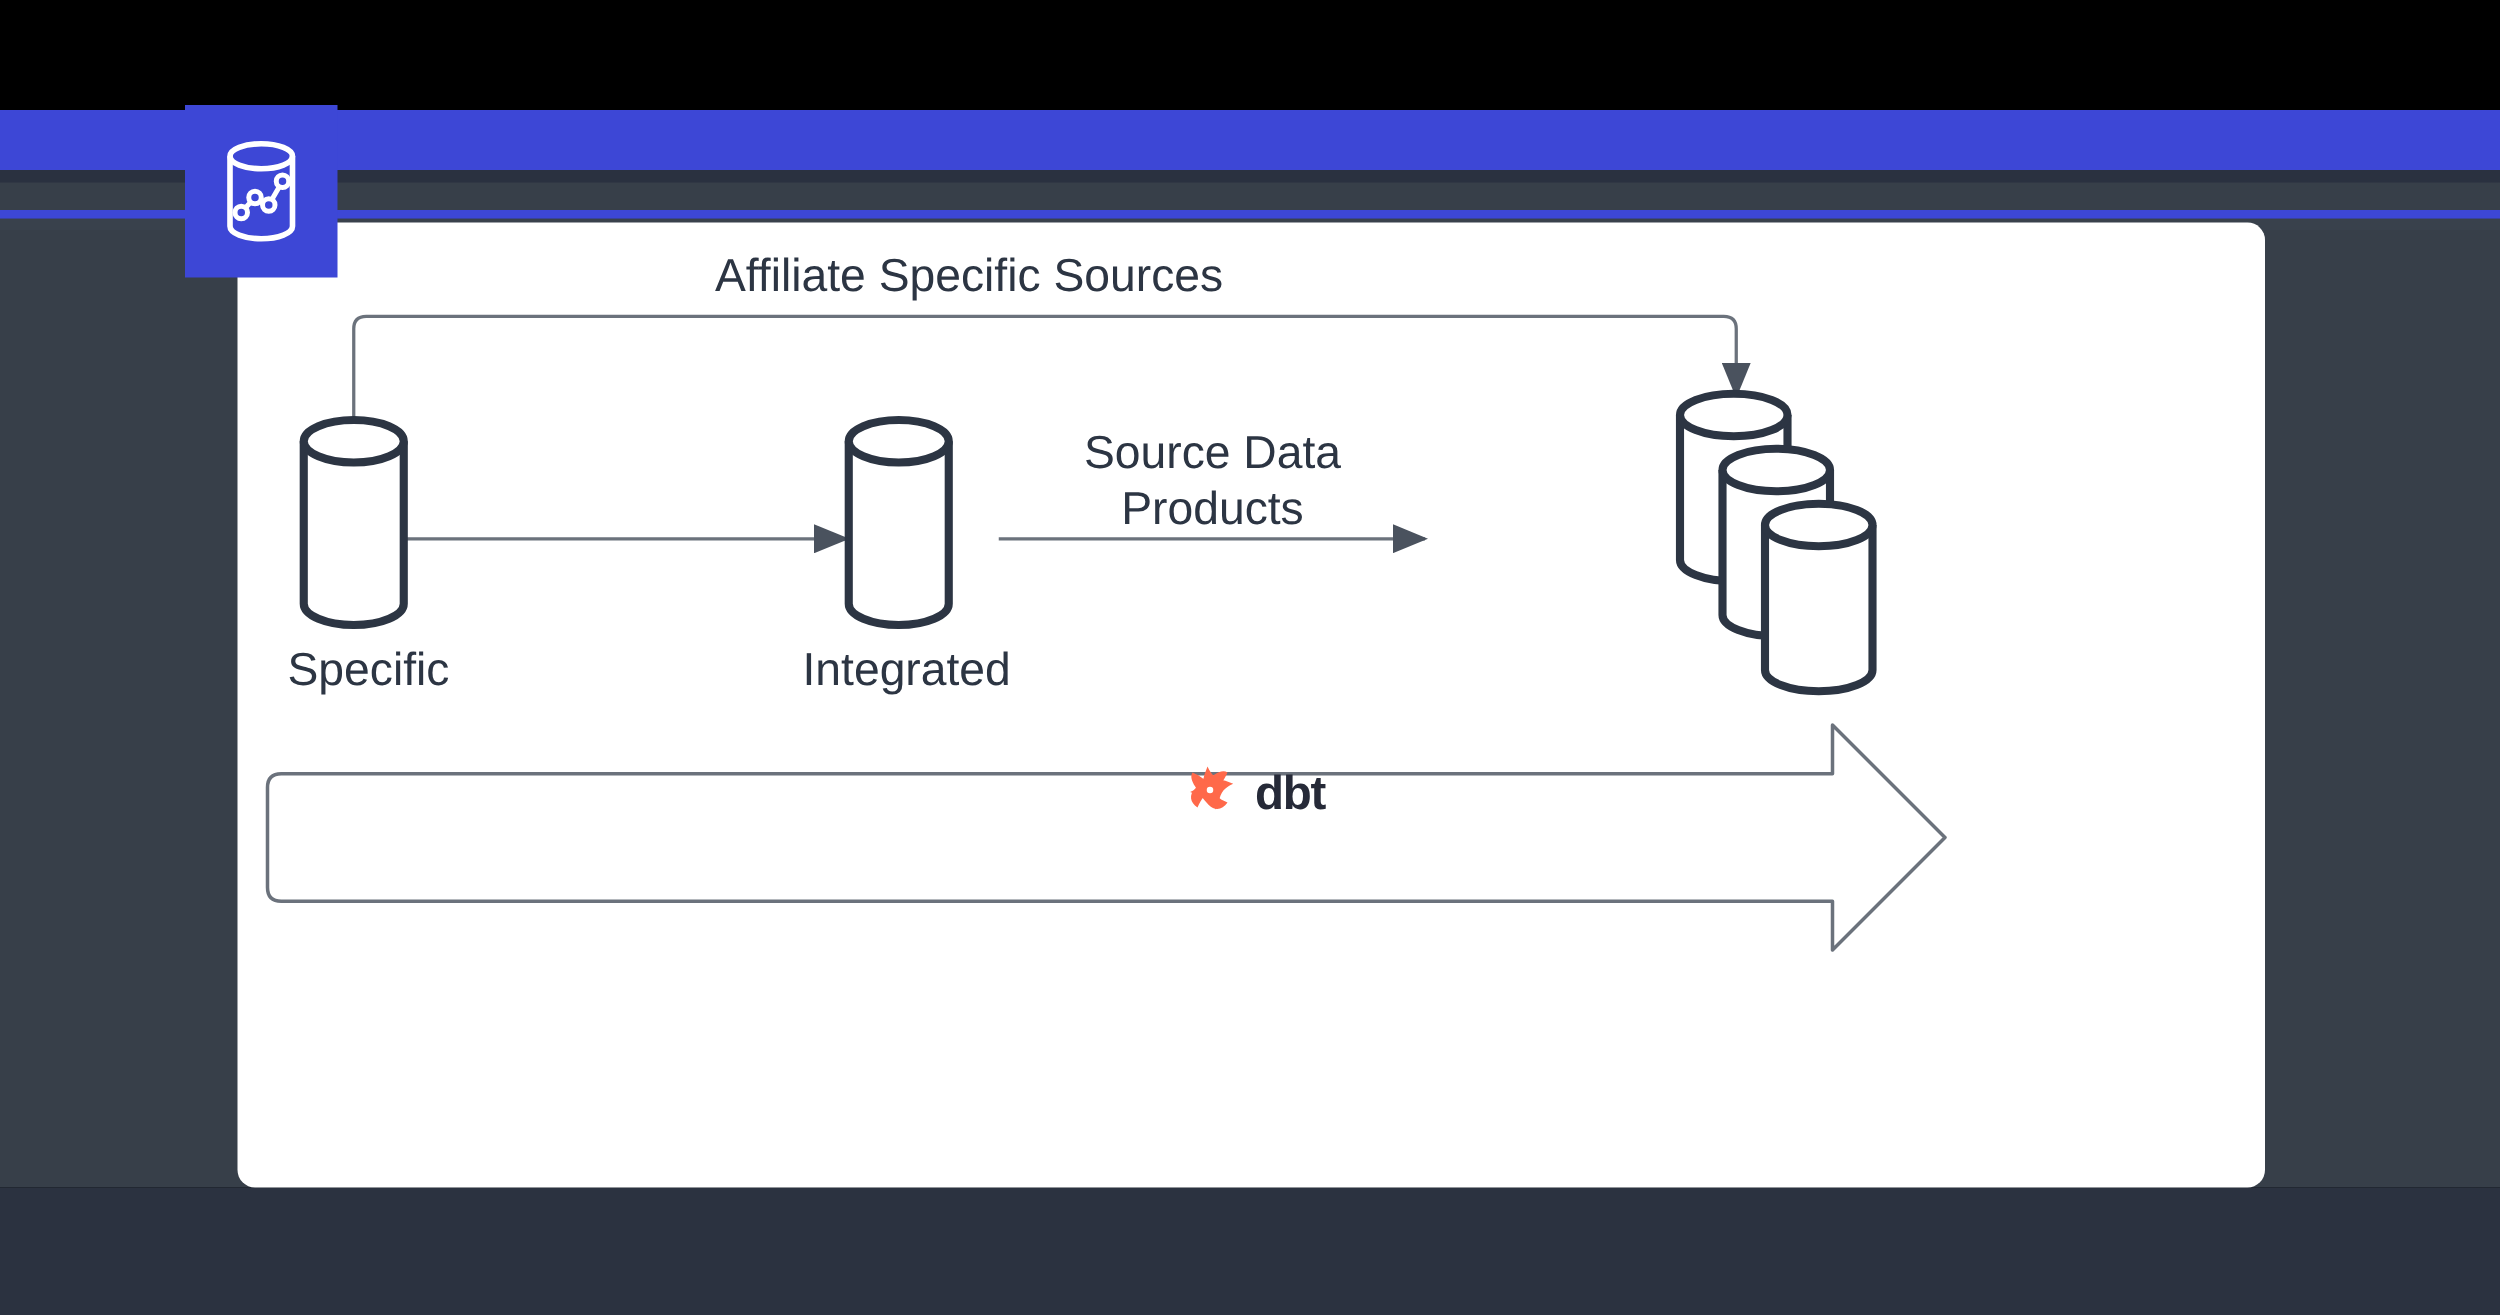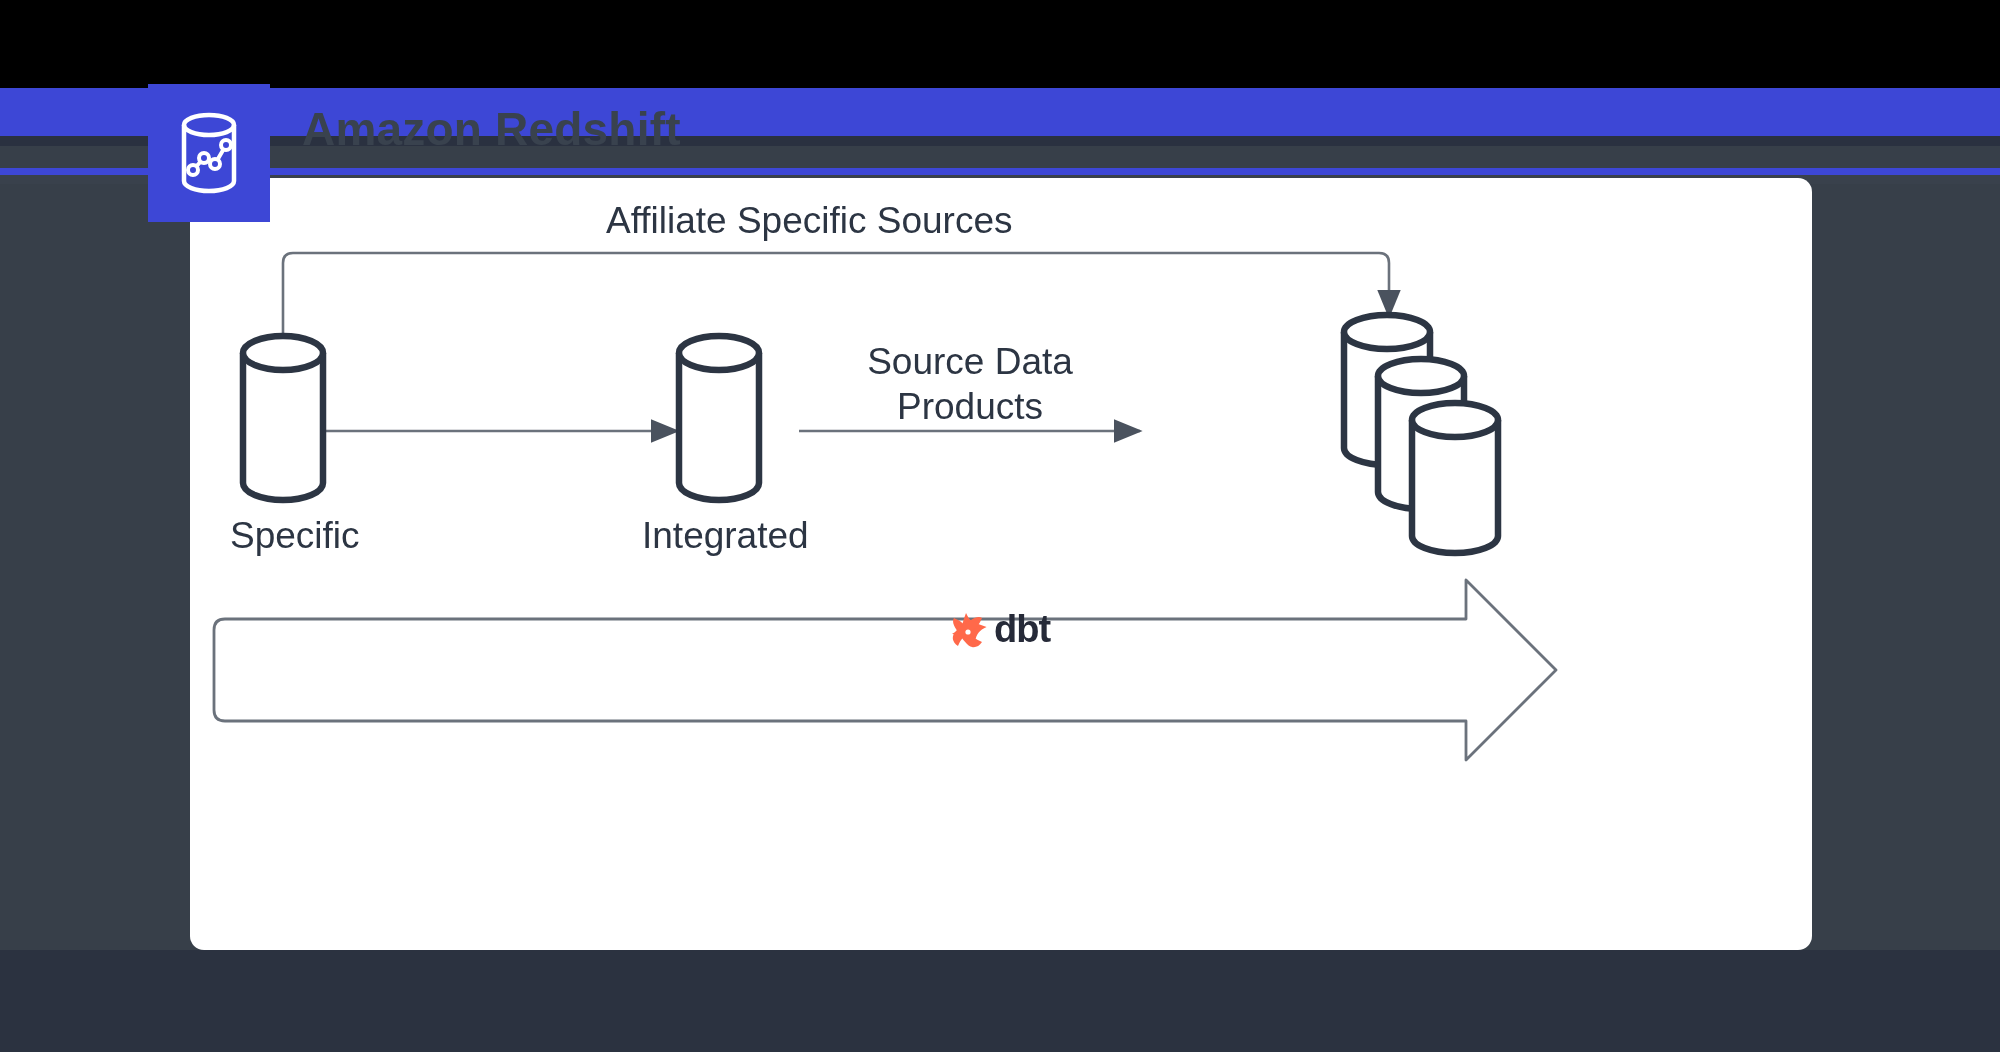--- a/index.html
+++ b/index.html
@@ -112,22 +112,22 @@
   }
   .node-label {
     font-size: 37px;
   }
 
   
   .dbt-logo {
     position: absolute;
     left: 756px; top: 432px;
     display: flex;
-    align-items: flex-start;
-    gap: 4px;
+    align-items: flex-end;
+    gap: 14px;
     z-index: 8;
   }
   .dbt-word {
     font-size: 38px;
     font-weight: 700;
     color: #262A38;
     letter-spacing: -1px;
     line-height: 1;
   }
 </style>
@@ -147,21 +147,20 @@
     <svg width="64" height="82" viewBox="0 0 64 82">
       <ellipse cx="32" cy="13" rx="25" ry="10" fill="none" stroke="#FFFFFF" stroke-width="4.5"></ellipse>
       <path d="M7 13 V69 A25 10 0 0 0 57 69 V13" fill="none" stroke="#FFFFFF" stroke-width="4.5"></path>
       <polyline points="16,58 27,46 38,52 49,33" fill="none" stroke="#FFFFFF" stroke-width="4"></polyline>
       <circle cx="16" cy="58" r="5" fill="#3D47D6" stroke="#FFFFFF" stroke-width="4"></circle>
       <circle cx="27" cy="46" r="5" fill="#3D47D6" stroke="#FFFFFF" stroke-width="4"></circle>
       <circle cx="38" cy="52" r="5" fill="#3D47D6" stroke="#FFFFFF" stroke-width="4"></circle>
       <circle cx="49" cy="33" r="5" fill="#3D47D6" stroke="#FFFFFF" stroke-width="4"></circle>
     </svg>
   </div>
-  <div class="brand-title">Amazon Redshift</div>
 
   <div class="card">
     <div class="card-canvas">
 
       <svg class="diagram-svg" viewBox="0 0 1622 772">
         <defs>
           <marker id="arrowHead" markerWidth="11" markerHeight="9" refX="10" refY="4.5" orient="auto">
             <path d="M0,0 L11,4.5 L0,9 z" fill="#4A525E"></path>
           </marker>
           <marker id="arrowHeadDown" markerWidth="11" markerHeight="9" refX="10" refY="4.5" orient="auto">
@@ -207,21 +206,21 @@
             <path d="M 1222 242 L 1222 358 A 43 17 0 0 0 1308 358 L 1308 242" fill="#FFFFFF" stroke="#2C3543" stroke-width="6.5" stroke-linejoin="round"></path>
             <ellipse cx="1265" cy="242" rx="43" ry="17" fill="#FFFFFF" stroke="#2C3543" stroke-width="6.5"></ellipse>
           </g>
         </g>
 
         <g>
           <path d="M 24 452 Q 24 441 35 441 L 1276 441 L 1276 402 L 1366 492 L 1276 582 L 1276 543 L 35 543 Q 24 543 24 532 Z" fill="#FFFFFF" stroke="#6B727C" stroke-width="2.8" stroke-linejoin="round"></path>
         </g>
       </svg>
 
-      <div class="dlabel edge-label" style="left: 416px; top: 22px; width: 400px;">Affiliate Specific Sources</div>
+      <div class="dlabel edge-label" style="left: 382px; top: 22px; width: 400px;">Affiliate Specific Sources</div>
 
       <div class="dlabel edge-label" style="left: 640px; top: 163px; width: 280px;">Source Data</div>
 
       <div class="dlabel edge-label" style="left: 640px; top: 208px; width: 280px; text-align: center;">Products</div>
 
       <div class="dlabel node-label" style="left: 40px; top: 337px;">Specific</div>
 
       <div class="dlabel node-label" style="left: 452px; top: 337px;">Integrated</div>
 
 

